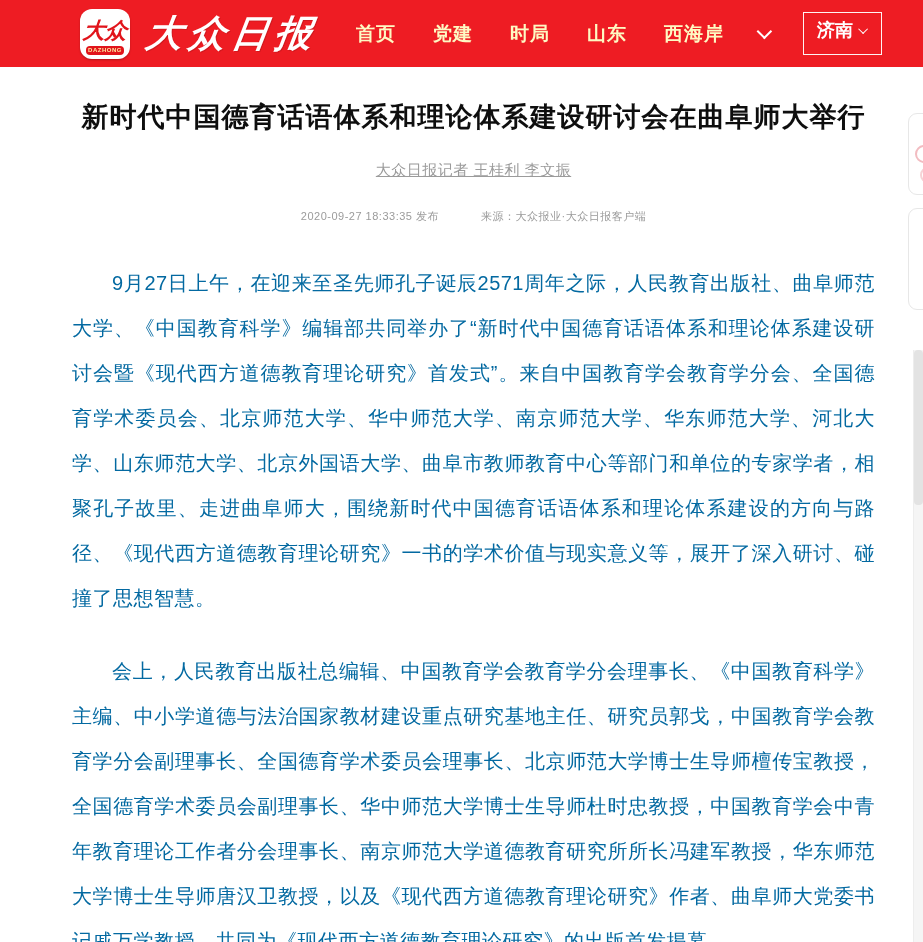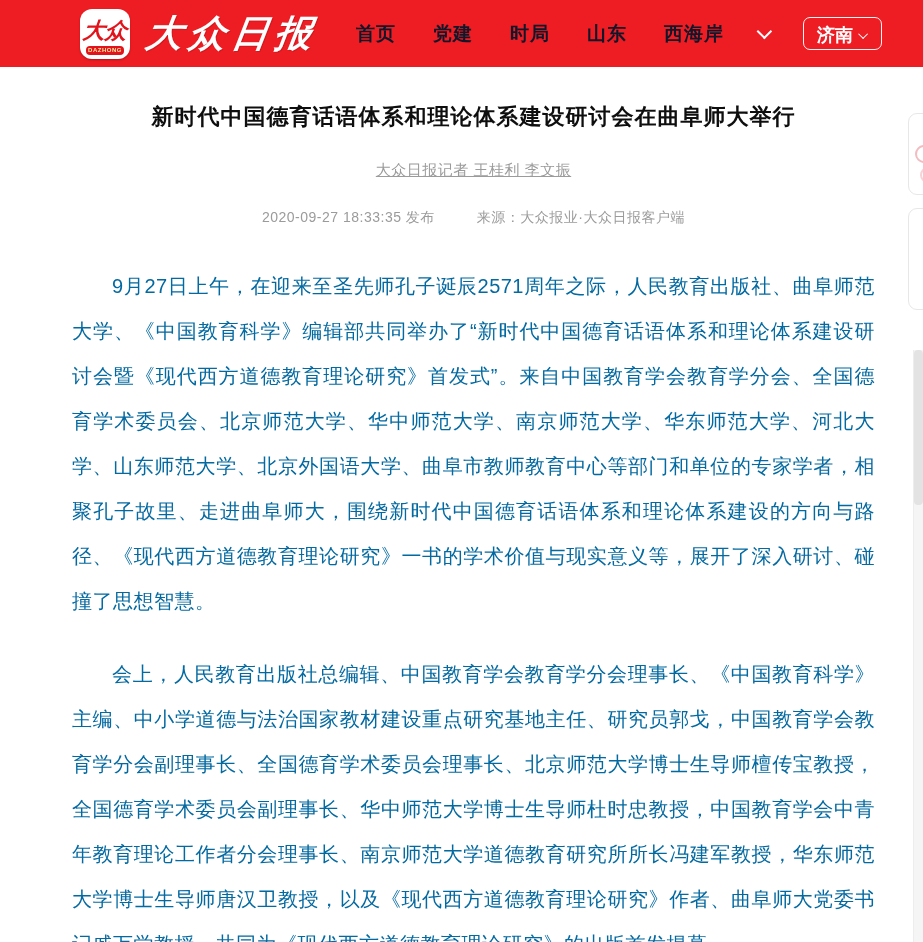--- a/index.html
+++ b/index.html
@@ -61,21 +61,21 @@
     text-shadow: 1px 1px 0 rgba(0,0,0,.12);
     white-space: nowrap;
   }
 
   .main-nav {
     display: flex; align-items: center;
     margin-left: 38px;
     gap: 37px;
   }
   .nav-item {
-    color: #0f172a;
+    color: #fef9c3;
     font-size: 19px;
     font-weight: bold;
     letter-spacing: 1px;
     cursor: pointer;
     white-space: nowrap;
   }
   .chevron {
     display: inline-block;
     width: 11px; height: 11px;
     border-left: 2px solid #ffffff;
@@ -83,57 +83,57 @@
     transform: rotate(-45deg) translateY(-3px);
   }
   .chevron.small {
     width: 7px; height: 7px;
     border-width: 1.5px;
     transform: rotate(-45deg) translateY(-2px);
   }
   .city-btn {
     display: flex; align-items: center; gap: 8px;
     border: 1px solid rgba(255,255,255,.95);
-    border-radius: 7px;
-    padding: 5px 13px 2px 13px;
+    border-radius: 0;
+    padding: 5px 13px 12px 13px;
     color: #ffffff;
     font-size: 18px;
     font-weight: bold;
     cursor: pointer;
     margin-left: -6px;
   }
 
   
   .article {
     position: absolute;
     top: 67px; left: 72px;
     width: 803px;
   }
   .article-title {
     margin-top: 33px;
     text-align: center;
-    font-size: 22px;
+    font-size: 27px;
     font-weight: bold;
     color: #0e0e0e;
     letter-spacing: 1px;
     line-height: 34px;
   }
   .article-byline {
     margin-top: 27px;
     text-align: center;
     color: #9b9b9b;
     font-size: 15px;
     letter-spacing: .5px;
     text-decoration: underline;
   }
   .article-meta {
     margin-top: 29px;
     text-align: center;
     color: #9b9b9b;
-    font-size: 14px;
+    font-size: 11px;
     letter-spacing: .5px;
   }
   .article-meta .meta-source { margin-left: 42px; }
   .article-body { margin-top: 37px; }
   .article-body p {
     font-size: 20px;
     line-height: 45px;
     color: #0369a1;
     text-indent: 2em;
     text-align: justify;

